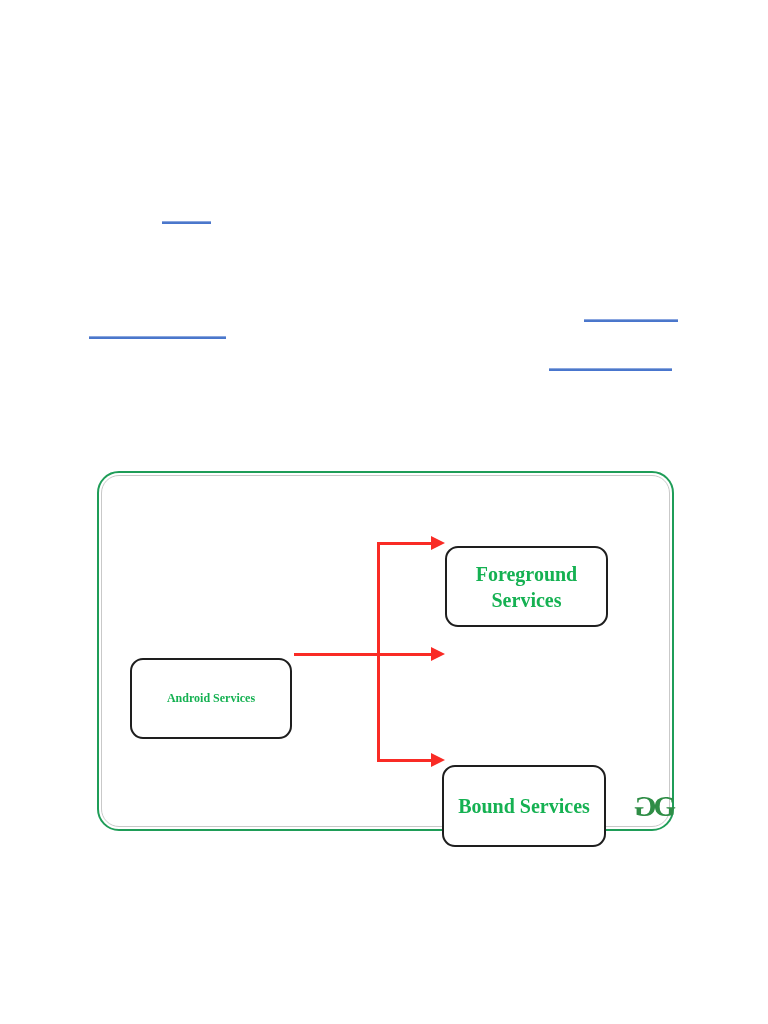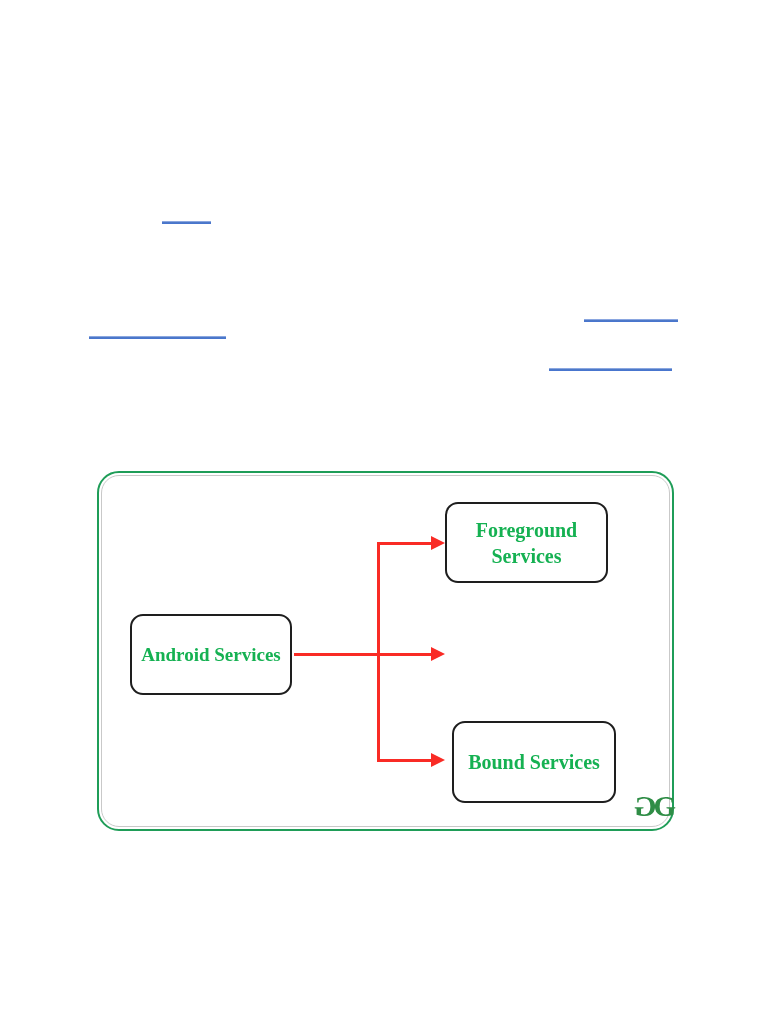--- a/index.html
+++ b/index.html
@@ -28,27 +28,27 @@
   .inner-ring{
     position:absolute;left:2px;top:2px;right:2px;bottom:2px;
     border:1px solid #c9c9c9;border-radius:18px;pointer-events:none;
   }
 
   
   .node{
     position:absolute;box-sizing:border-box;background:#ffffff;
     border:2px solid #1e1e1e;border-radius:13px;
     display:flex;align-items:center;justify-content:center;text-align:center;
-    color:#15b152;font-weight:bold;
+    color:#15b152;font-weight:bold;margin-top:44px;
   }
-  .node-root{left:31px;top:141px;width:162px;height:81px;font-size:19px;}
+  .node-root{left:31px;top:141px;width:162px;height:81px;font-size:12px;}
   .node-child{left:346px;width:163px;height:81px;font-size:20px;line-height:26px;padding:0 14px;}
   .node-fg{top:29px;}
   .node-bg{top:142px;}
-  .node-bd{left:353px;top:248px;width:164px;height:82px;}
+  .node-bd{left:343px;top:248px;width:164px;height:82px;}
 
   
   .rline{position:absolute;background:#f92b25;}
   .line-mid{left:195px;top:180px;width:140px;height:3px;}
   .line-trunk{left:278px;top:69px;width:3px;height:220px;}
   .line-top{left:278px;top:69px;width:57px;height:3px;}
   .line-bot{left:278px;top:286px;width:57px;height:3px;}
   .arrowhead{
     position:absolute;width:0;height:0;
     border-top:7px solid transparent;border-bottom:7px solid transparent;

